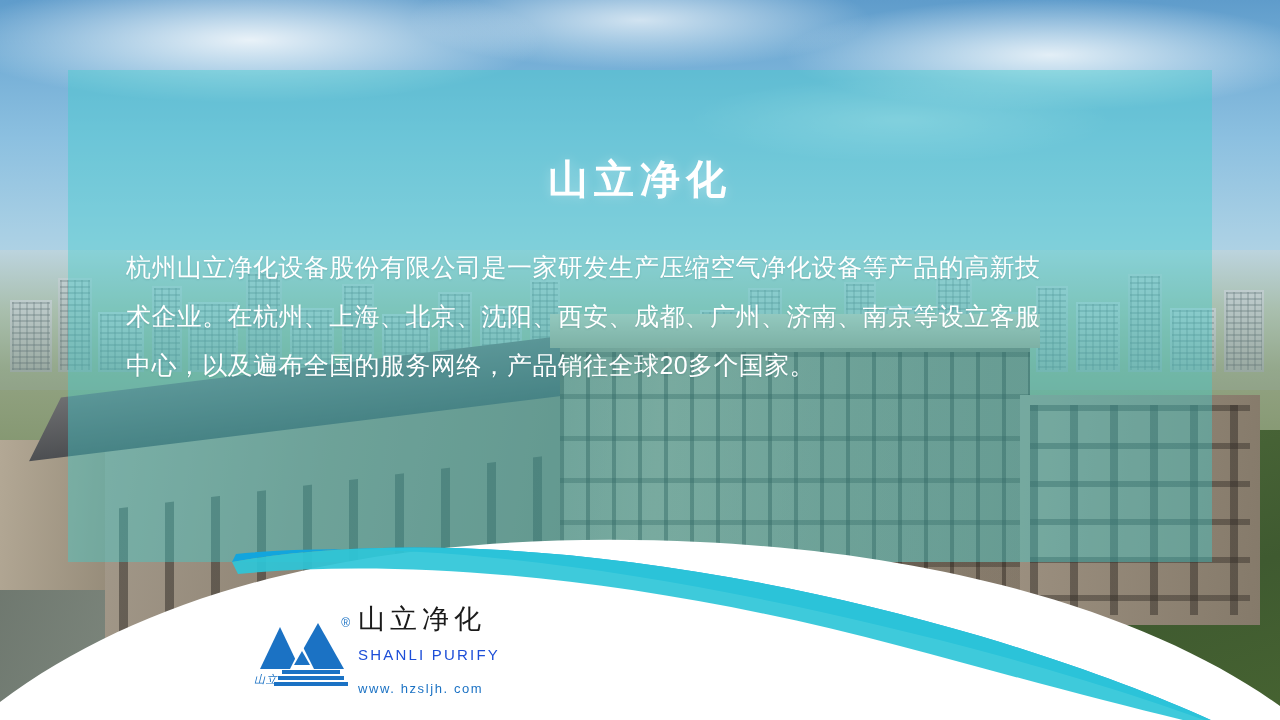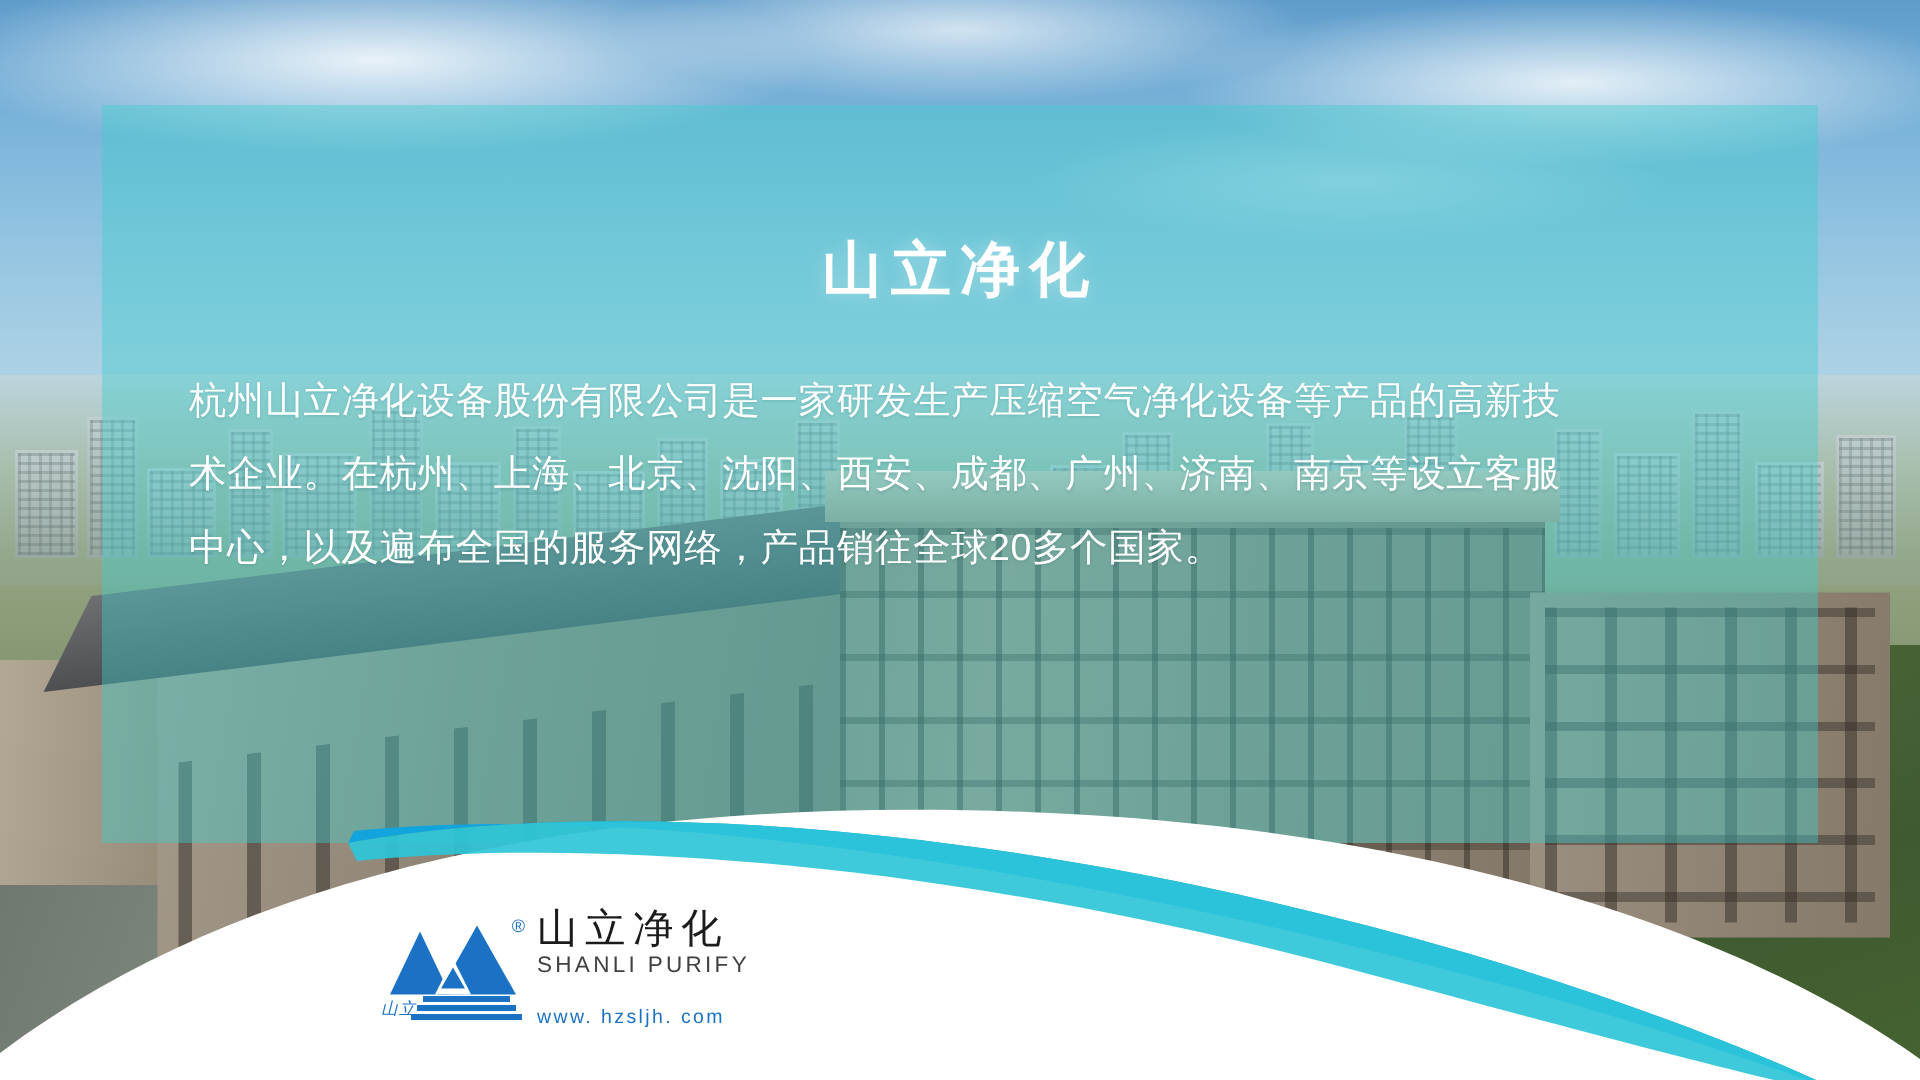--- a/index.html
+++ b/index.html
@@ -127,21 +127,21 @@
   .logo-reg{
     position:absolute; right:-2px; top:2px;
     font-size:12px; color:#1b72c4; line-height:1;
   }
   .logo-sub{
     position:absolute; left:-2px; bottom:2px;
     font-size:11px; color:#1b72c4; letter-spacing:1px; line-height:1;font-style:italic;
   }
   .logo-text{ display:flex; flex-direction:column; line-height:1; }
   .logo-cn{ font-size:27px; color:#1b1b1b; letter-spacing:5px; font-weight:500; }
-  .logo-en{ font-size:15px; color:#404040; letter-spacing:2.2px; margin-top:3px; }
+  .logo-en{ font-size:15px; color:#1d4ed8; letter-spacing:2.2px; margin-top:14px; }
   .logo-url{ font-size:13px; color:#1b72c4; letter-spacing:1.6px; margin-top:20px; }
 </style>
 </head>
 <body>
 
 <div id="slide">
 
   <div class="bg-sky"></div>
   <div class="bg-mid"></div>
 

